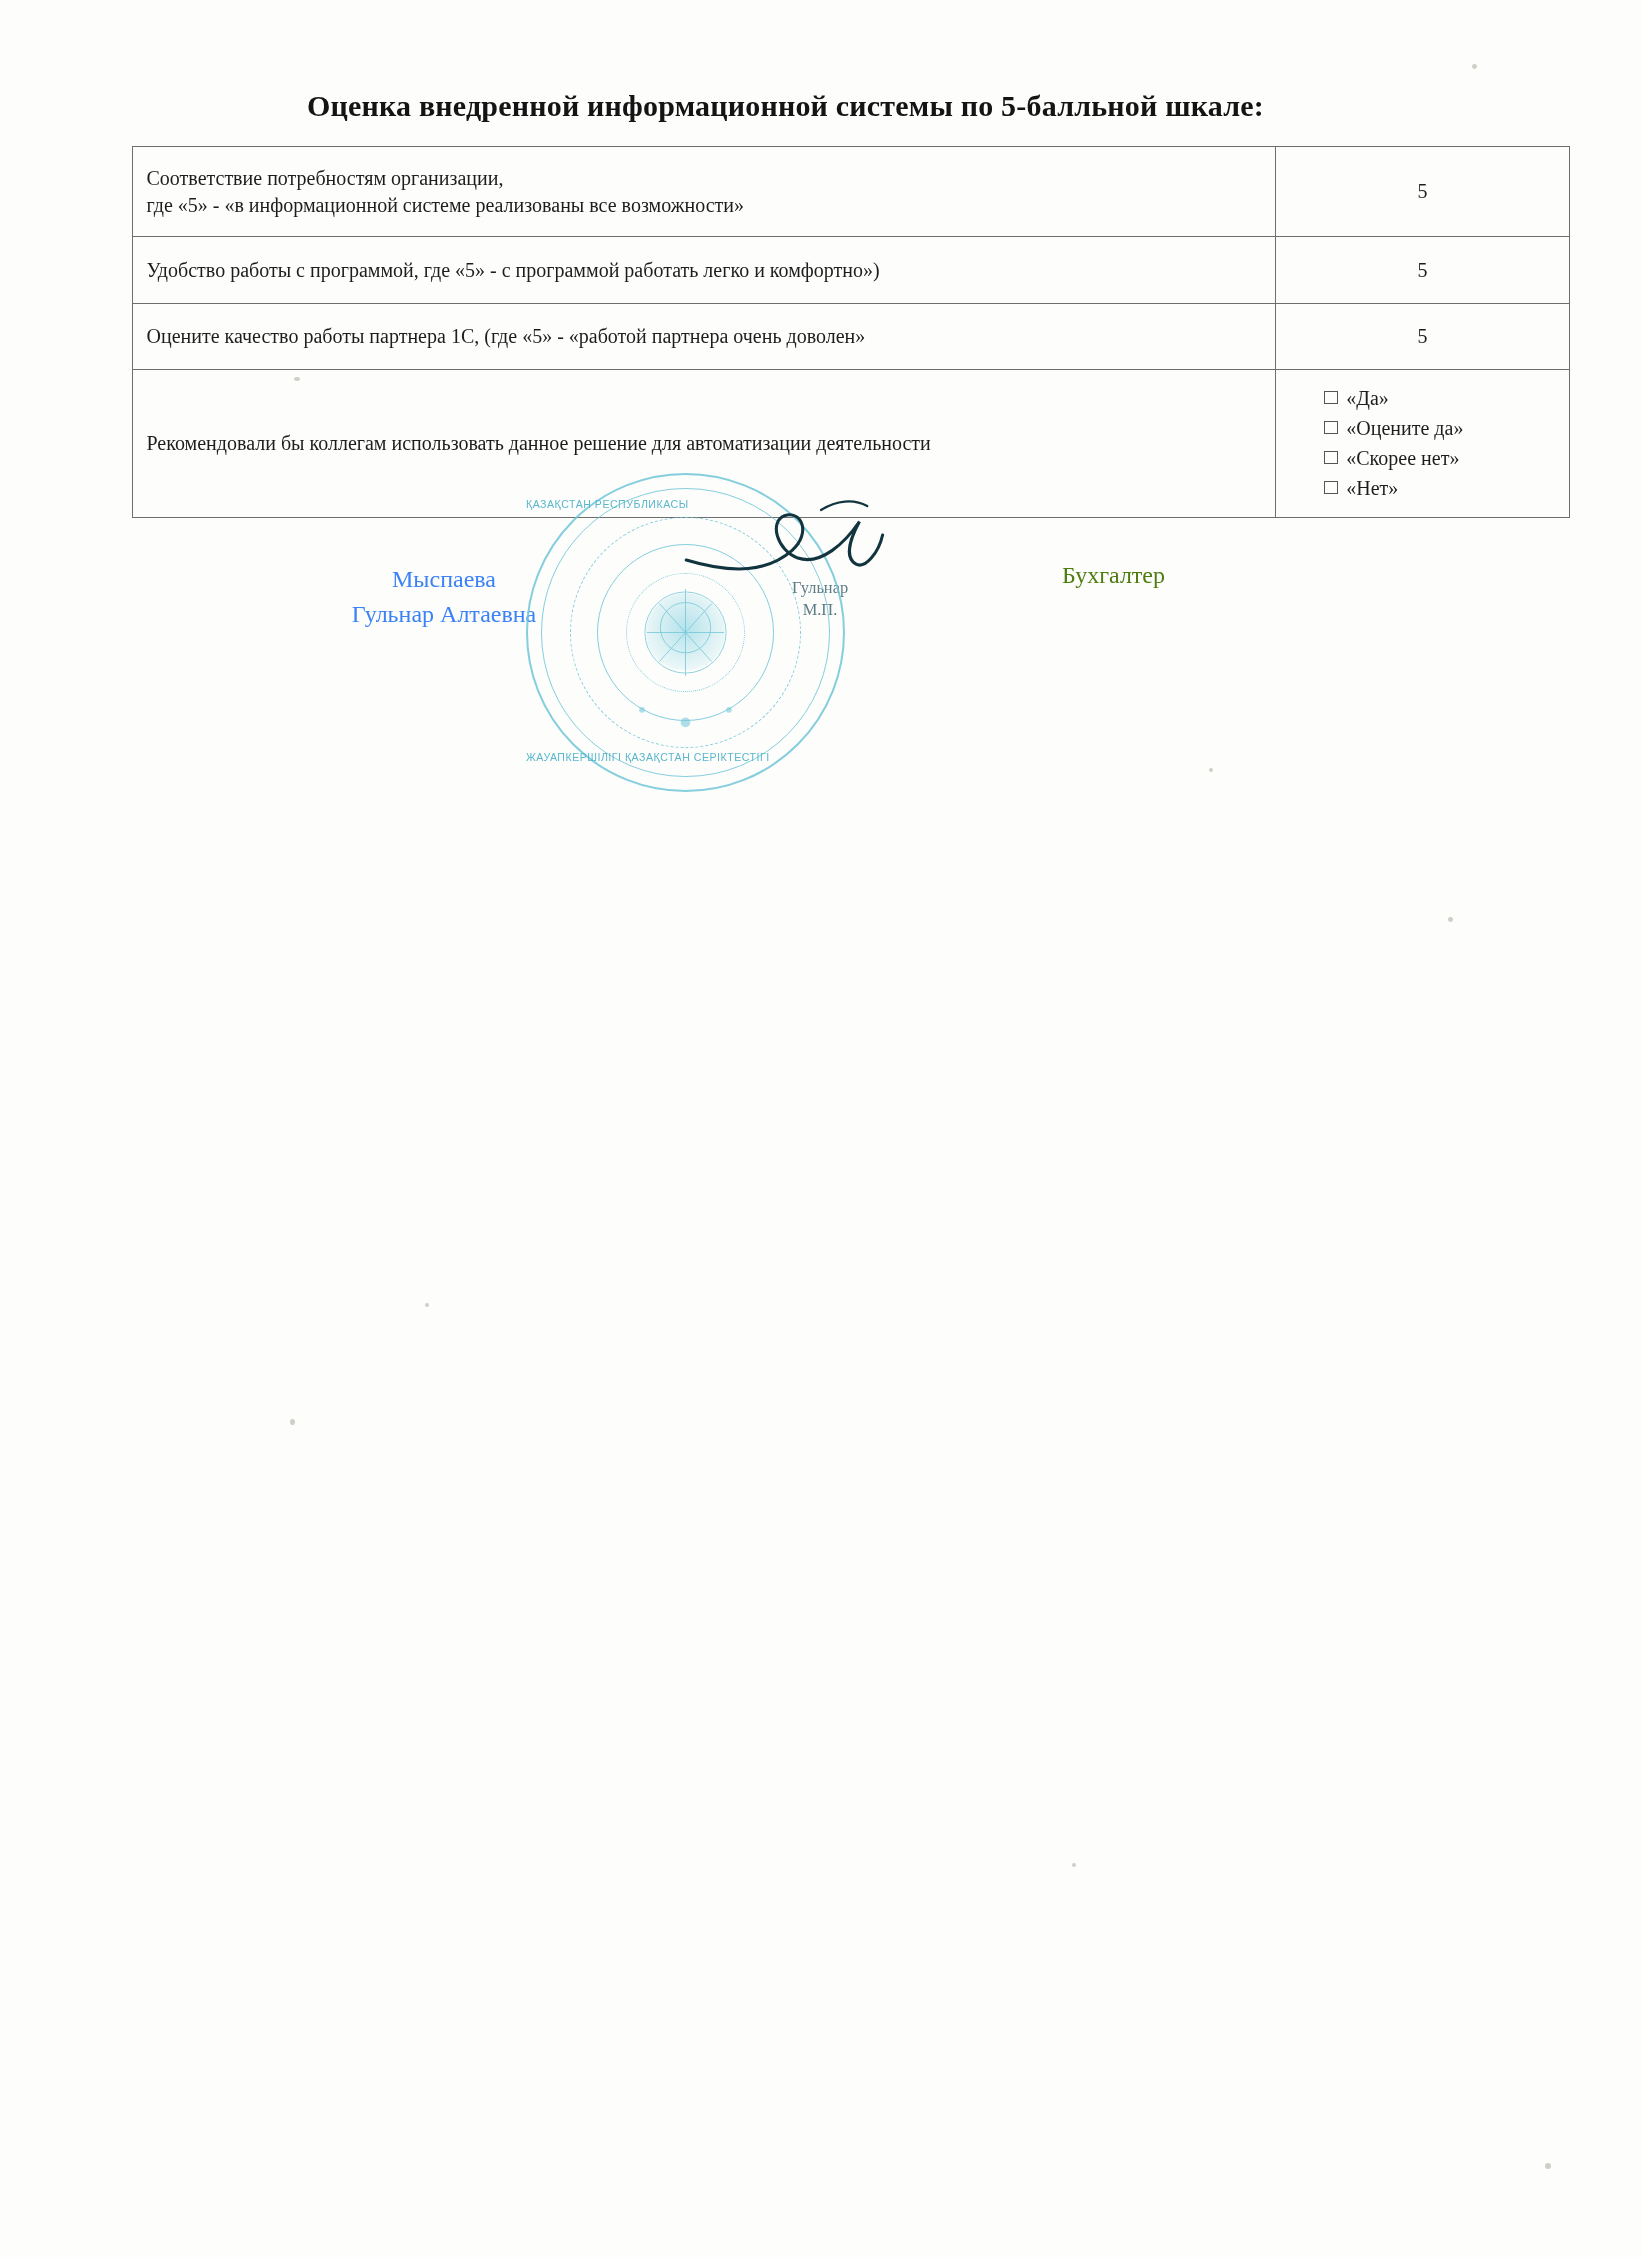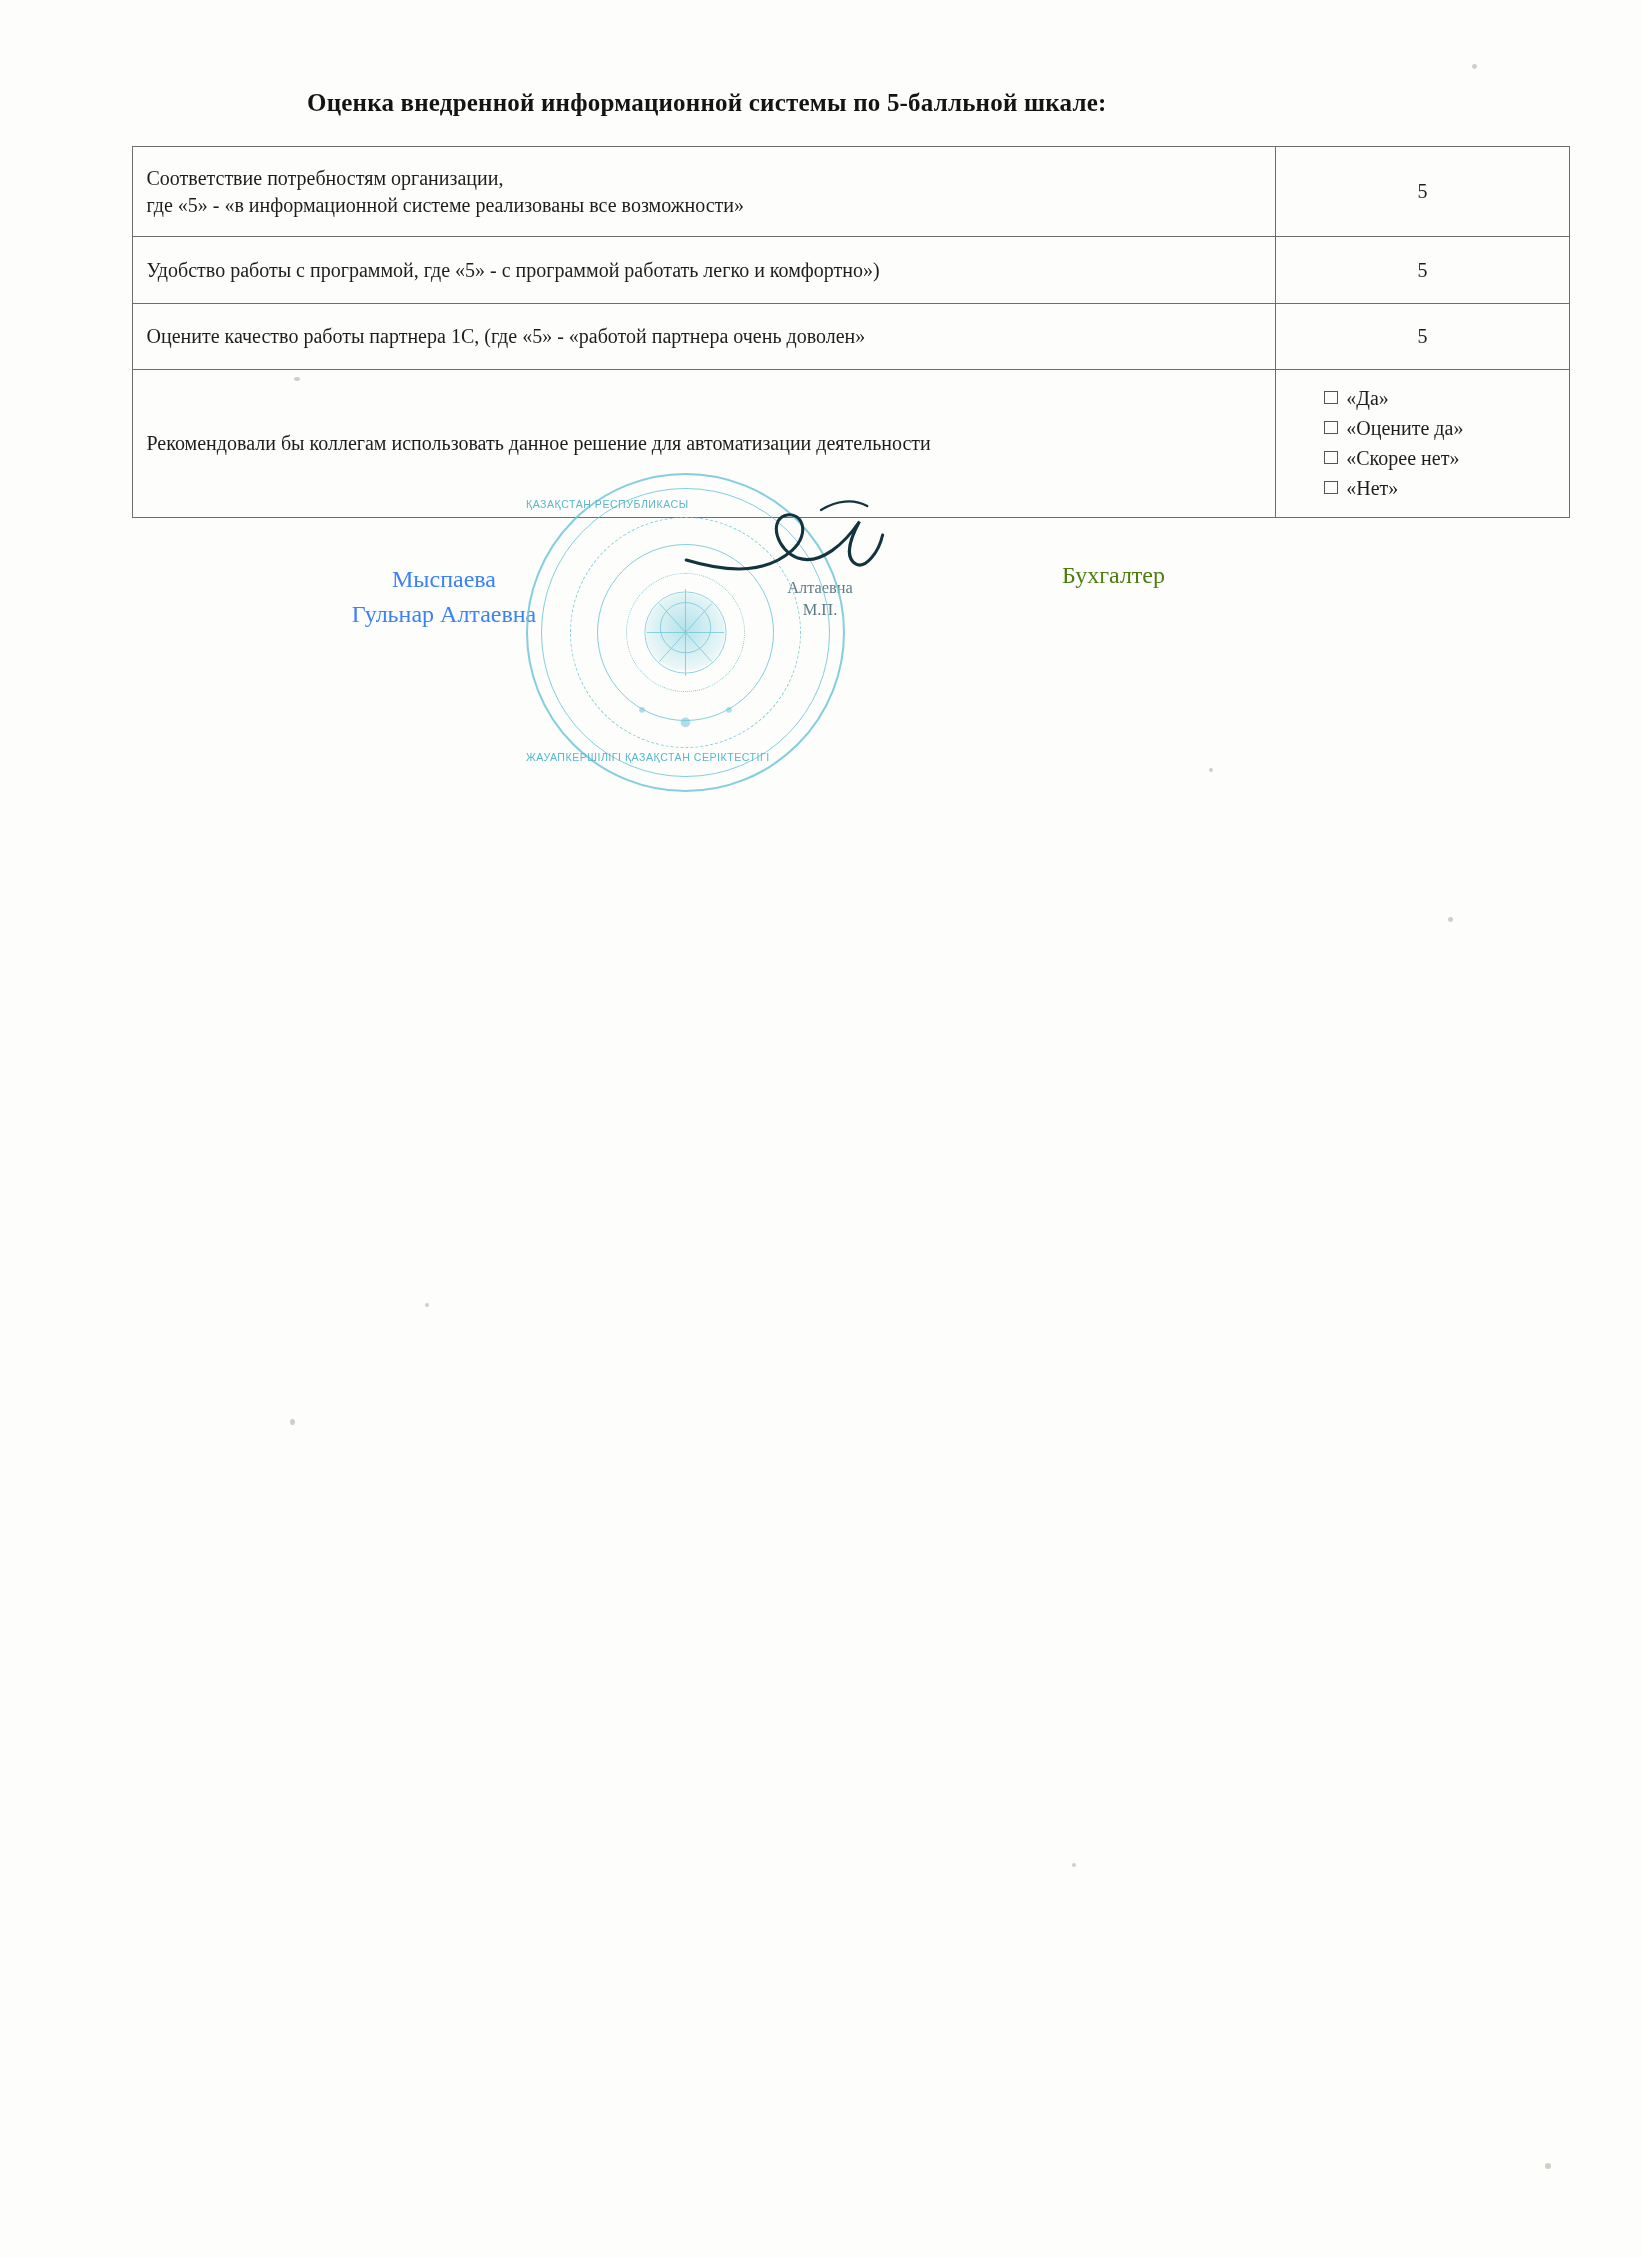--- a/index.html
+++ b/index.html
@@ -21,21 +21,21 @@
     position: absolute;
     inset: 0;
     background: #fdfdfb;
   }
 
   .title {
     position: absolute;
     left: 307px;
     top: 89px;
     width: 1207px;
-    font-size: 25px;
+    font-size: 30px;
     font-weight: bold;
     letter-spacing: 0.2px;
     color: #141414;
     white-space: nowrap;
   }
 
   table.survey {
     position: absolute;
     left: 104px;
     top: 146px;
@@ -204,21 +204,21 @@
     </table>
 
   <div class="sig-name">
     <div>Мыспаева</div>
     <div>Гульнар Алтаевна</div>
   </div>
 
   <div class="sig-role">Бухгалтер</div>
 
   <div class="sig-label">
-    <div>Алтаевна</div>
+    <div>Гульнар</div>
     <div>М.П.</div>
   </div>
 
   <div class="stamp">
     <div class="ring r1"></div>
     <div class="ring r2"></div>
     <div class="ring r3"></div>
     <div class="ring r4"></div>
     <div class="ring r5"></div>
     <div class="core"></div>

